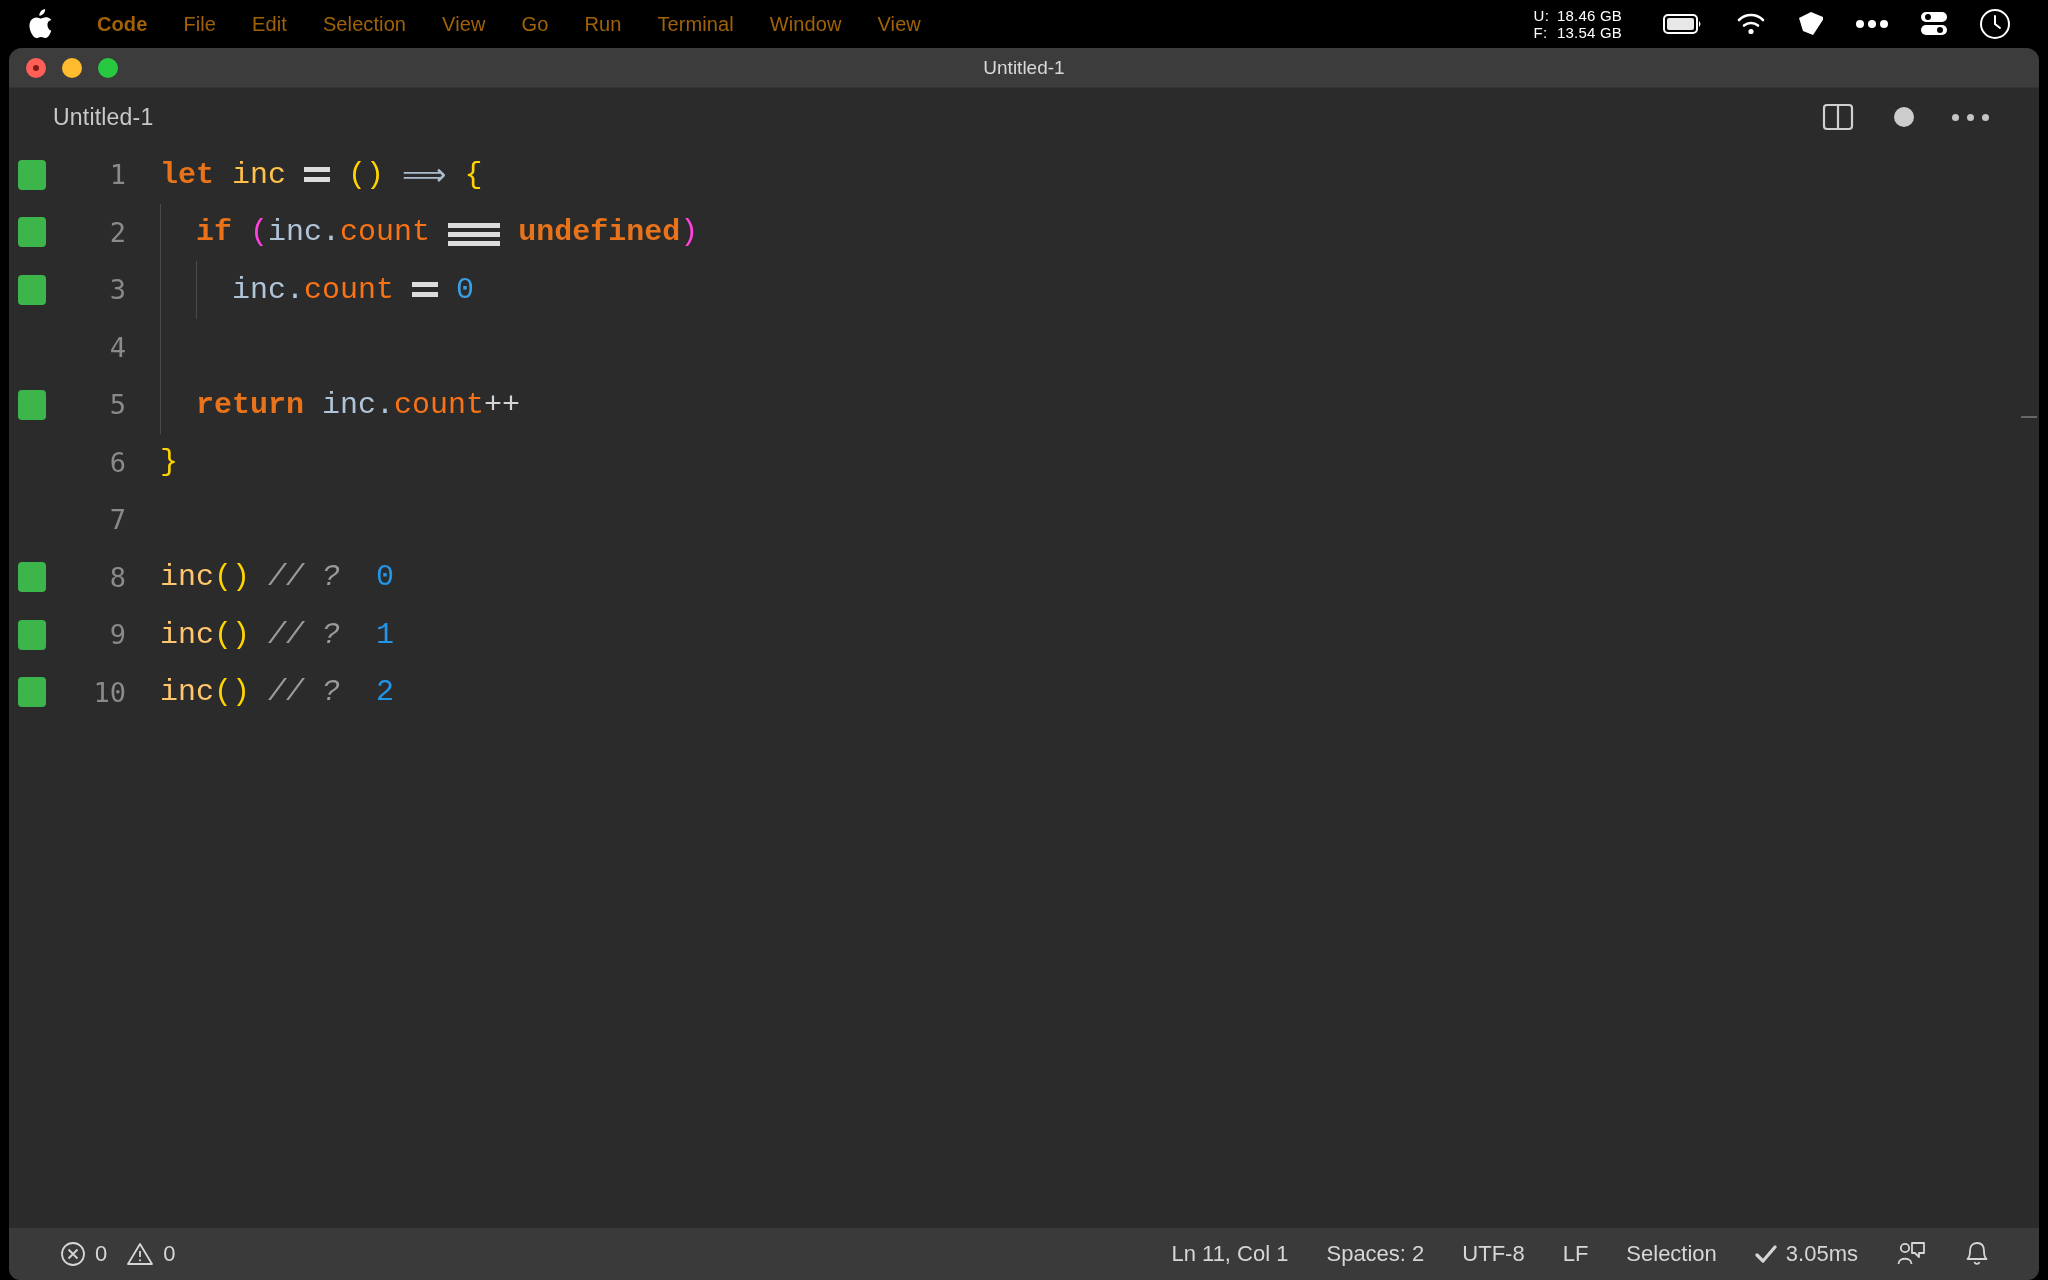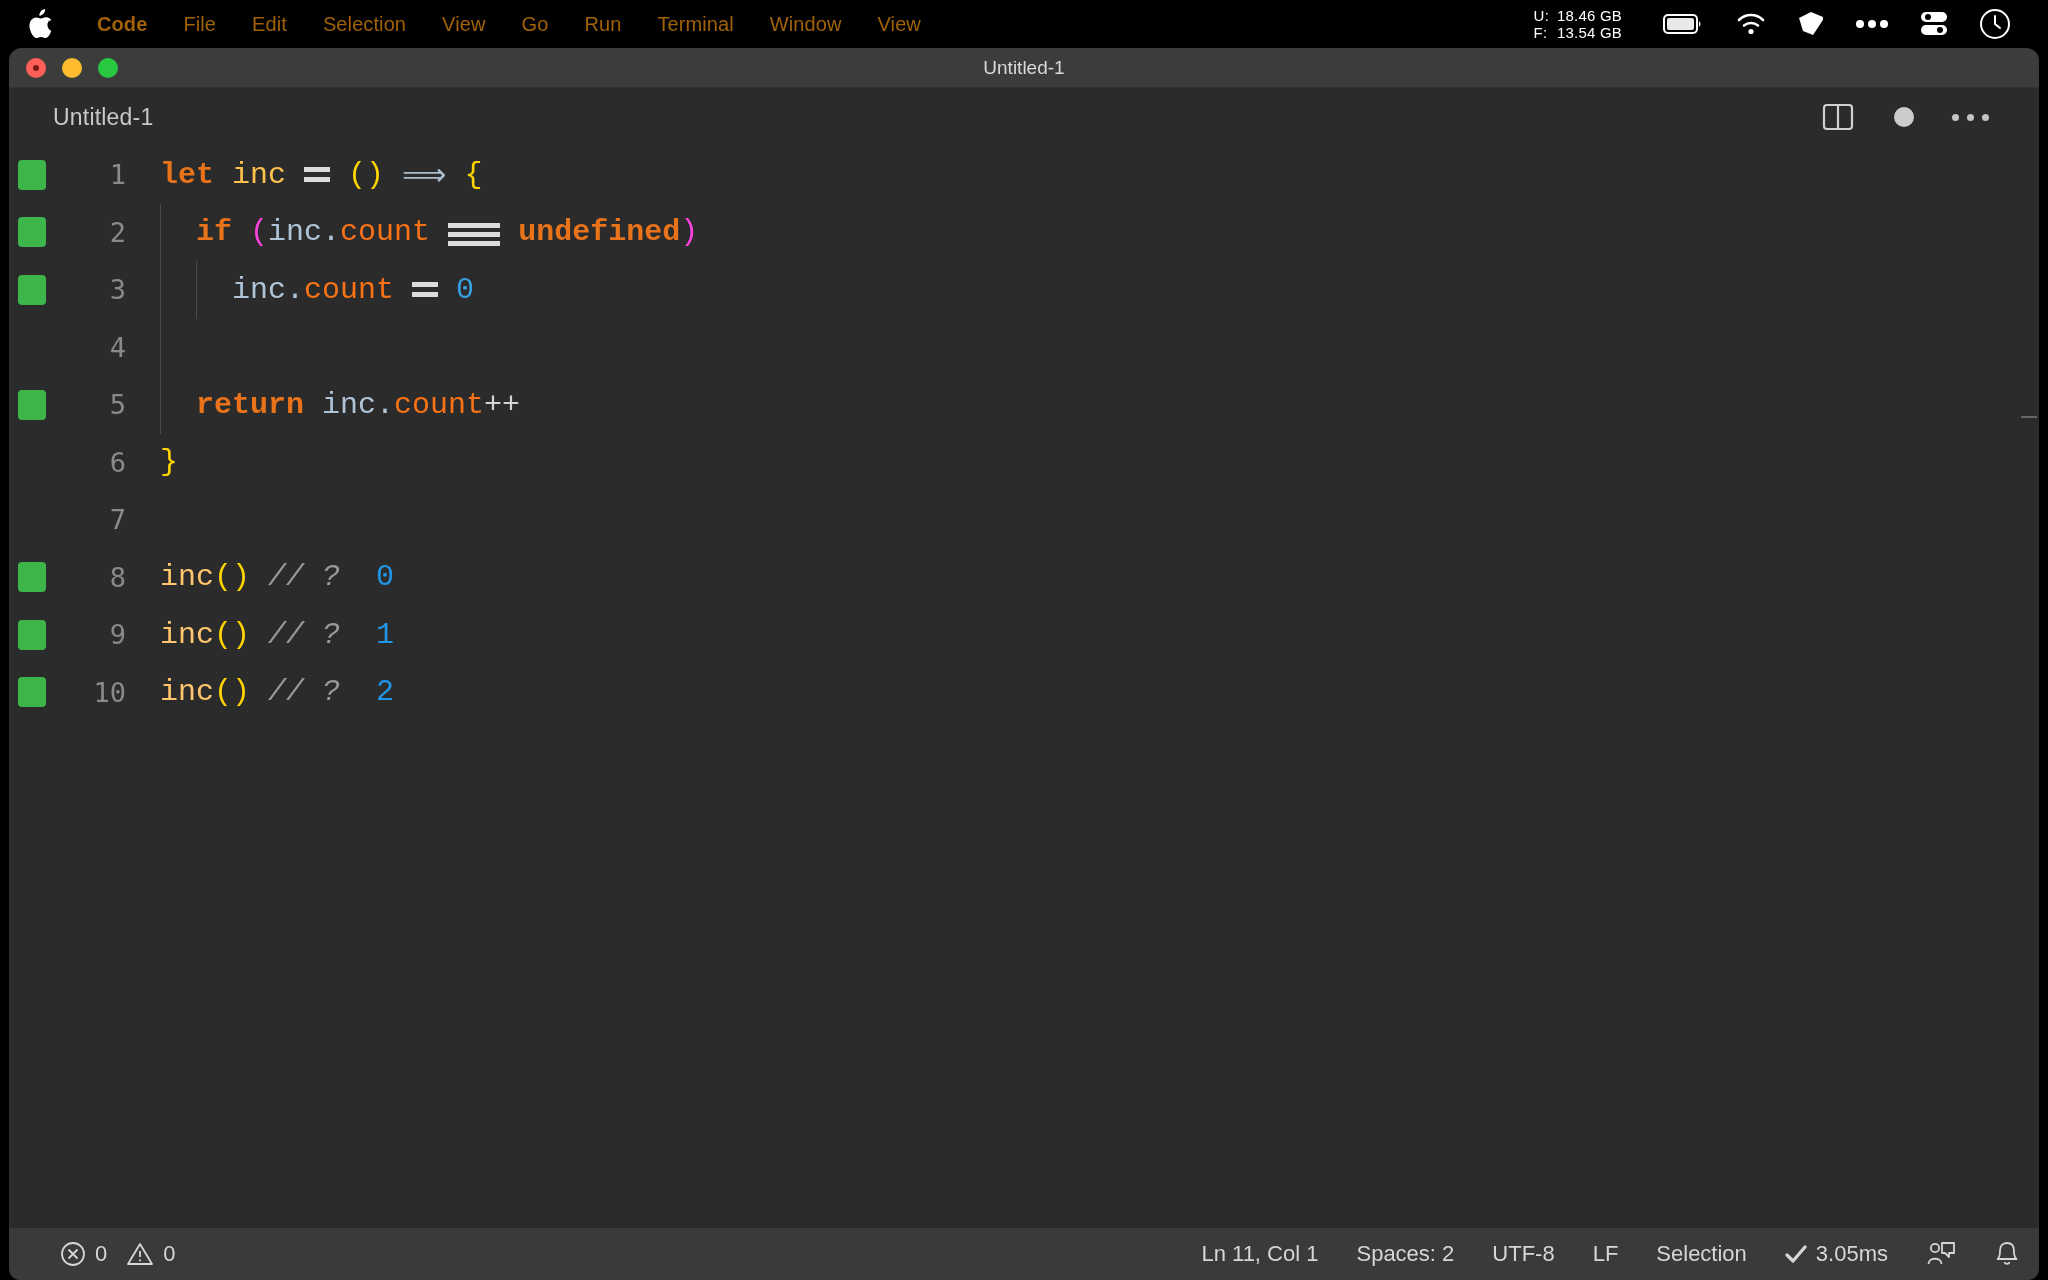--- a/index.html
+++ b/index.html
@@ -143,21 +143,21 @@
   }
 
   
   #statusbar {
     height:52px; background:#3a3a3a; flex:none;
     display:flex; align-items:center;
     color:#d6d6d6; font-size:22px;
     border-radius:0 0 11px 11px;
   }
   .sb-left { display:flex; align-items:center; padding-left:32px; gap:14px; }
-  .sb-right { margin-left:auto; display:flex; align-items:center; }
+  .sb-right { margin-left:auto; display:flex; align-items:center; padding-right:30px; }
   .sb-item { padding:0 19px; display:flex; align-items:center; gap:9px; white-space:nowrap; }
   .sb-ico { display:flex; align-items:center; }
 </style>
 </head>
 <body>
 
 <div id="menubar">
   <div class="mb-apple">
     <svg width="25" height="30" viewBox="0 0 24 29">
         <path fill="#fff" d="M16.5 0c.1 1.6-.5 3.2-1.5 4.4-1 1.2-2.6 2.1-4.1 2 -.2-1.6.6-3.2 1.5-4.2C13.5.9 15.2.1 16.5 0zM21.6 10.2c-1.8 1.1-2.9 3-2.9 5.2 0 2.5 1.5 4.7 3.7 5.7 -.4 1.3-1 2.5-1.7 3.7 -1.1 1.6-2.2 3.2-4 3.2 -1.7 0-2.3-1-4.3-1 -2 0-2.6 1-4.2 1.1 -1.7.1-3-1.7-4.1-3.3C1.8 21.5.1 15.5 2.5 11.4c1.2-2 3.3-3.3 5.6-3.3 1.7 0 3.3 1.1 4.3 1.1 1 0 3-1.4 5.1-1.2 .9 0 3.3.3 4.9 2.6 -.1.1-2.8 1.6-2.8 1.6z"></path>

